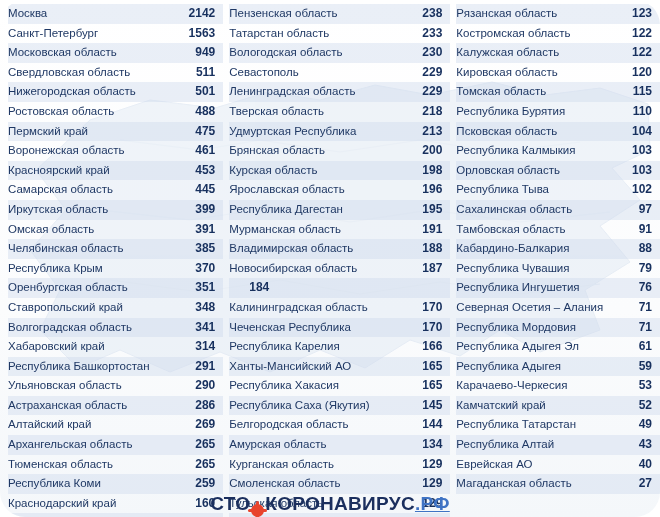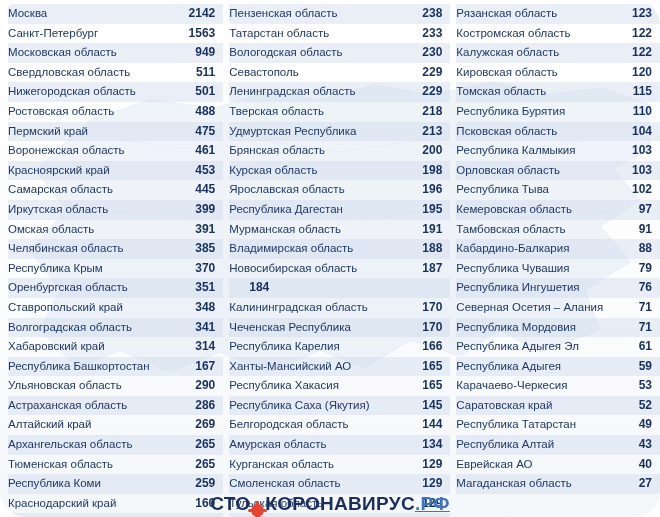--- a/index.html
+++ b/index.html
@@ -211,21 +211,21 @@
         <div class="row zebra">
           <span class="nm">Волгоградская область</span>
           <span class="vl">341</span>
         </div>
         <div class="row">
           <span class="nm">Хабаровский край</span>
           <span class="vl">314</span>
         </div>
         <div class="row zebra">
           <span class="nm">Республика Башкортостан</span>
-          <span class="vl">167</span>
+          <span class="vl">291</span>
         </div>
         <div class="row">
           <span class="nm">Ульяновская область</span>
           <span class="vl">290</span>
         </div>
         <div class="row zebra">
           <span class="nm">Астраханская область</span>
           <span class="vl">286</span>
         </div>
         <div class="row">
@@ -397,21 +397,21 @@
         </div>
         <div class="row zebra">
           <span class="nm">Орловская область</span>
           <span class="vl">103</span>
         </div>
         <div class="row">
           <span class="nm">Республика Тыва</span>
           <span class="vl">102</span>
         </div>
         <div class="row zebra">
-          <span class="nm">Кемеровская область</span>
+          <span class="nm">Сахалинская область</span>
           <span class="vl">97</span>
         </div>
         <div class="row">
           <span class="nm">Тамбовская область</span>
           <span class="vl">91</span>
         </div>
         <div class="row zebra">
           <span class="nm">Кабардино-Балкария</span>
           <span class="vl">88</span>
         </div>
@@ -437,21 +437,21 @@
         </div>
         <div class="row zebra">
           <span class="nm">Республика Адыгея</span>
           <span class="vl">59</span>
         </div>
         <div class="row">
           <span class="nm">Карачаево-Черкесия</span>
           <span class="vl">53</span>
         </div>
         <div class="row zebra">
-          <span class="nm">Саратовская край</span>
+          <span class="nm">Камчатский край</span>
           <span class="vl">52</span>
         </div>
         <div class="row">
           <span class="nm">Республика Татарстан</span>
           <span class="vl">49</span>
         </div>
         <div class="row zebra">
           <span class="nm">Республика Алтай</span>
           <span class="vl">43</span>
         </div>

